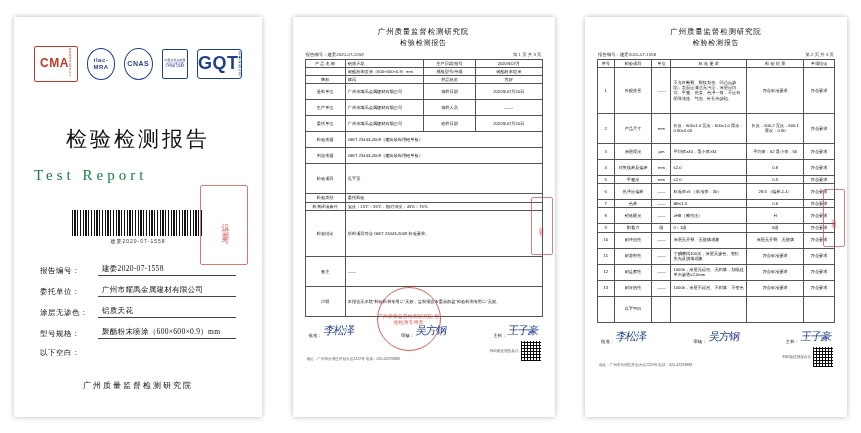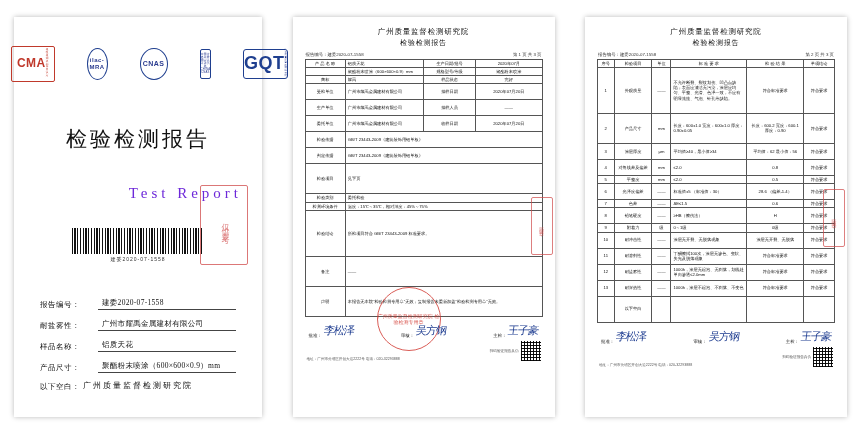--- a/index.html
+++ b/index.html
@@ -32,59 +32,58 @@
 
   
   .logos{
     display:flex;align-items:center;justify-content:center;
     gap:9px;margin-top:16px;height:34px;
   }
   .logo{
     height:30px;display:flex;align-items:center;justify-content:space-between;
     font-size:6px;color:#2a3b8f;letter-spacing:.2px;line-height:1.1;
     text-align:center;
-    margin-left:23px;
   }
   .logo .big{font-size:11px;font-weight:bold;display:block;letter-spacing:.5px;}
   .logo.ma{border:1.4px solid #c0392b;color:#c0392b;border-radius:2px;padding:2px 5px;width:40px;}
   .logo.ma .big{color:#c0392b;font-size:12px;}
   .logo.ilac{border:1.2px solid #1f3f8f;border-radius:50%;width:40px;height:30px;padding:0 2px;}
   .logo.cnas{border:1.2px solid #1f3f8f;border-radius:50%;width:40px;height:30px;padding:0 2px;}
   .logo.cn{border:1.2px solid #1f3f8f;border-radius:2px;width:42px;height:28px;font-size:5px;}
   .logo.gqt{border:1.4px solid #1f3f8f;border-radius:3px;width:52px;height:28px;}
   .logo.gqt .big{font-size:18px;color:#1f3f8f;}
 
   .cover-title{
     text-align:center;
     font-family:"Liberation Serif", serif;
     font-size:21px;
     letter-spacing:3px;
     color:#111;
     margin-top:44px;
   }
   .cover-subtitle{
-    text-align:right;
+    text-align:left;
     font-family:"Liberation Serif", serif;
     font-size:15px;
     letter-spacing:4px;
-    color:#6d28d9;
-    margin-top:32px;
+    color:#15803d;
+    margin-top:14px;
   }
   .barcode{
     margin:26px auto 0 auto;
     width:132px;height:26px;
     background:repeating-linear-gradient(90deg,
       #111 0 1px,#fff 1px 2px,#111 2px 4px,#fff 4px 5px,
       #111 5px 6px,#fff 6px 8px,#111 8px 9px,#fff 9px 11px);
   }
   .barcode-num{
     text-align:center;font-size:5px;color:#333;letter-spacing:1px;margin-top:2px;
   }
   .fields{
-    margin:36px 6px 0 6px;
+    margin:20px 6px 0 6px;
     font-size:7.5px;
     color:#111;
     font-family:"Liberation Serif", serif;
   }
   .field-row{
     display:flex;align-items:flex-end;
     margin-bottom:9px;
   }
   .field-label{width:58px;flex:0 0 58px;letter-spacing:.5px;}
   .field-value{
@@ -200,29 +199,29 @@
 
     <div class="barcode"></div>
     <div class="barcode-num">建委2020-07-1558</div>
 
     <div class="fields">
       <div class="field-row">
         <span class="field-label">报告编号：</span>
         <span class="field-value">建委2020-07-1558</span>
       </div>
       <div class="field-row">
-        <span class="field-label">耐盐雾性：</span>
+        <span class="field-label">委托单位：</span>
         <span class="field-value">广州市耀禹金属建材有限公司</span>
       </div>
       <div class="field-row">
-        <span class="field-label">样品名称：</span>
+        <span class="field-label">涂层无渗色：</span>
         <span class="field-value">铝质天花</span>
       </div>
       <div class="field-row">
-        <span class="field-label">产品尺寸：</span>
+        <span class="field-label">型号规格：</span>
         <span class="field-value">聚酯粉末喷涂（600×600×0.9）mm</span>
       </div>
       <div class="field-row">
         <span class="field-label">以下空白：</span>
       </div>
     </div>
 
     <div class="cover-stamp">仅供参考</div>
 
     <div class="cover-footer">广州质量监督检测研究院</div>

